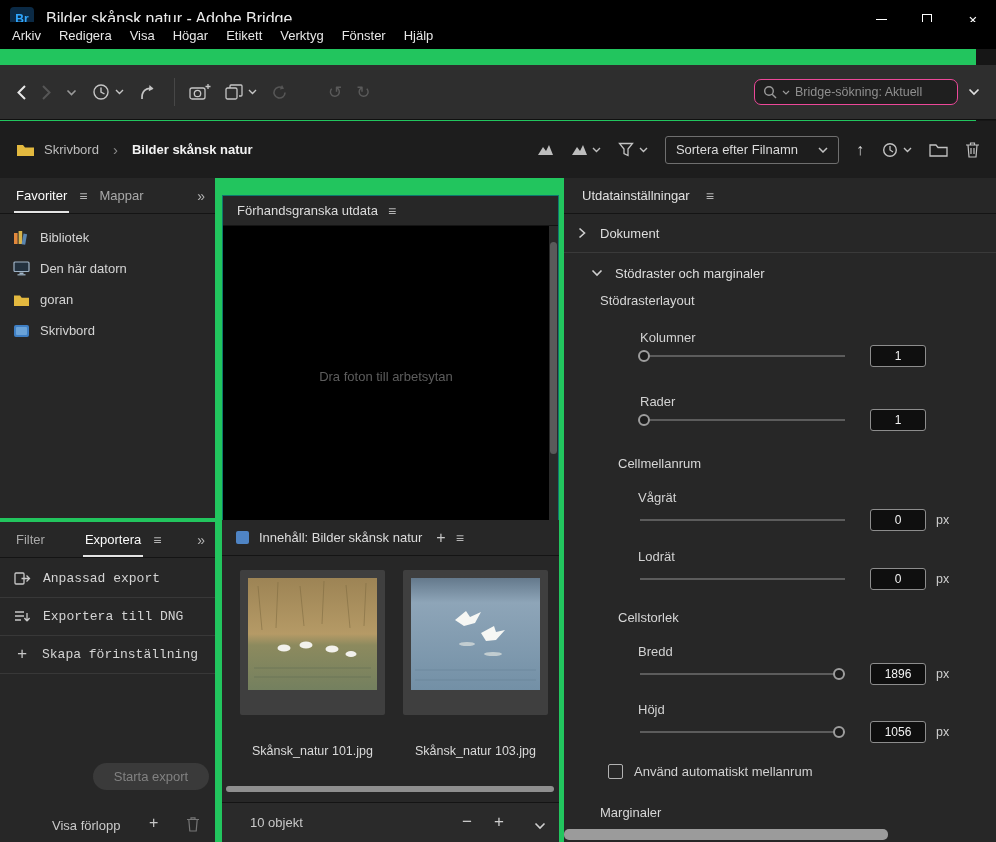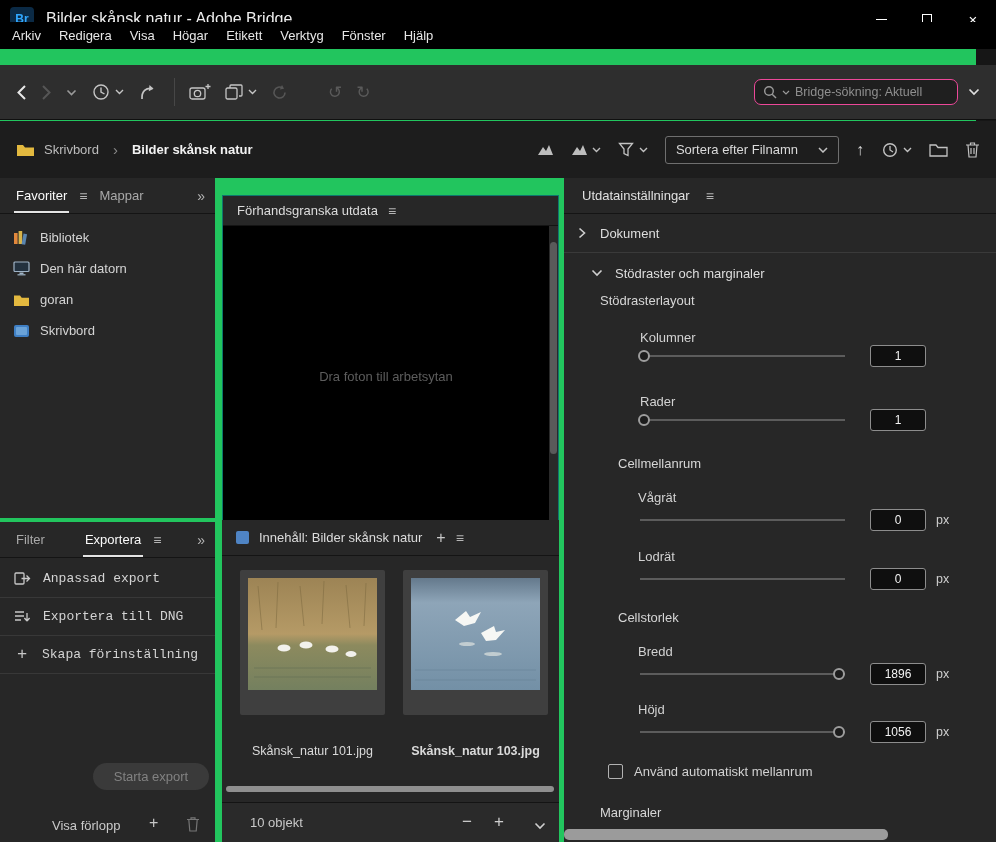--- a/index.html
+++ b/index.html
@@ -405,21 +405,21 @@
           <ellipse cx="56" cy="66" rx="8" ry="2"></ellipse>
           <ellipse cx="82" cy="76" rx="9" ry="2"></ellipse>
         </g>
         <g stroke="#657e92" stroke-width="1" opacity="0.5">
           <line x1="4" y1="92" x2="125" y2="92"></line>
             <line x1="4" y1="102" x2="125" y2="102"></line>
         </g>
       </svg>
     </div>
     <div class="fname" style="left:18px;top:224px;">Skånsk_natur 101.jpg</div>
-    <div class="fname" style="left:181px;top:224px;font-weight:bold;">Skånsk_natur 103.jpg</div>
+    <div class="fname" style="left:181px;top:224px;">Skånsk_natur 103.jpg</div>
 
     <div class="hscroll-content"></div>
 
     <div class="status">
       <span class="status-count">10 objekt</span>
       <span class="st-minus">−</span>
       <span class="st-plus">+</span>
       <span class="st-chev">
         <svg width="12" height="8">
             <path d="M1.5 1.5 L6 6 L10.5 1.5" stroke="#cfcfcf" stroke-width="1.6" fill="none"></path>

